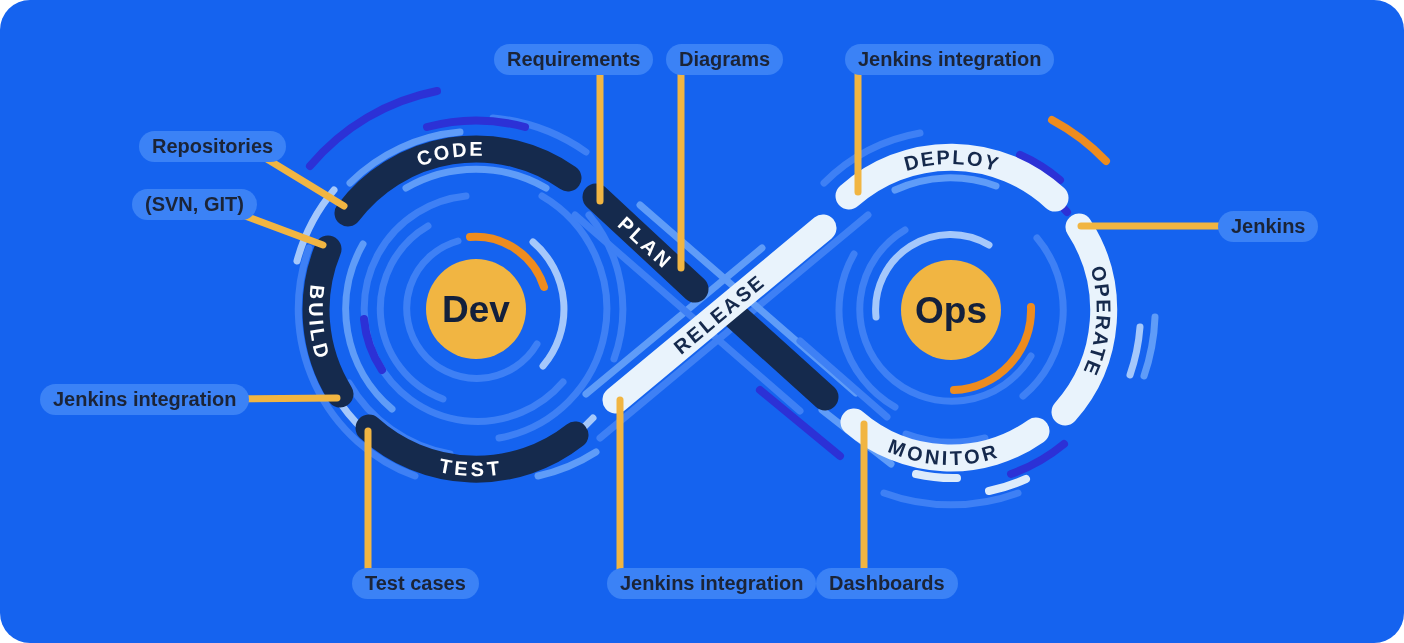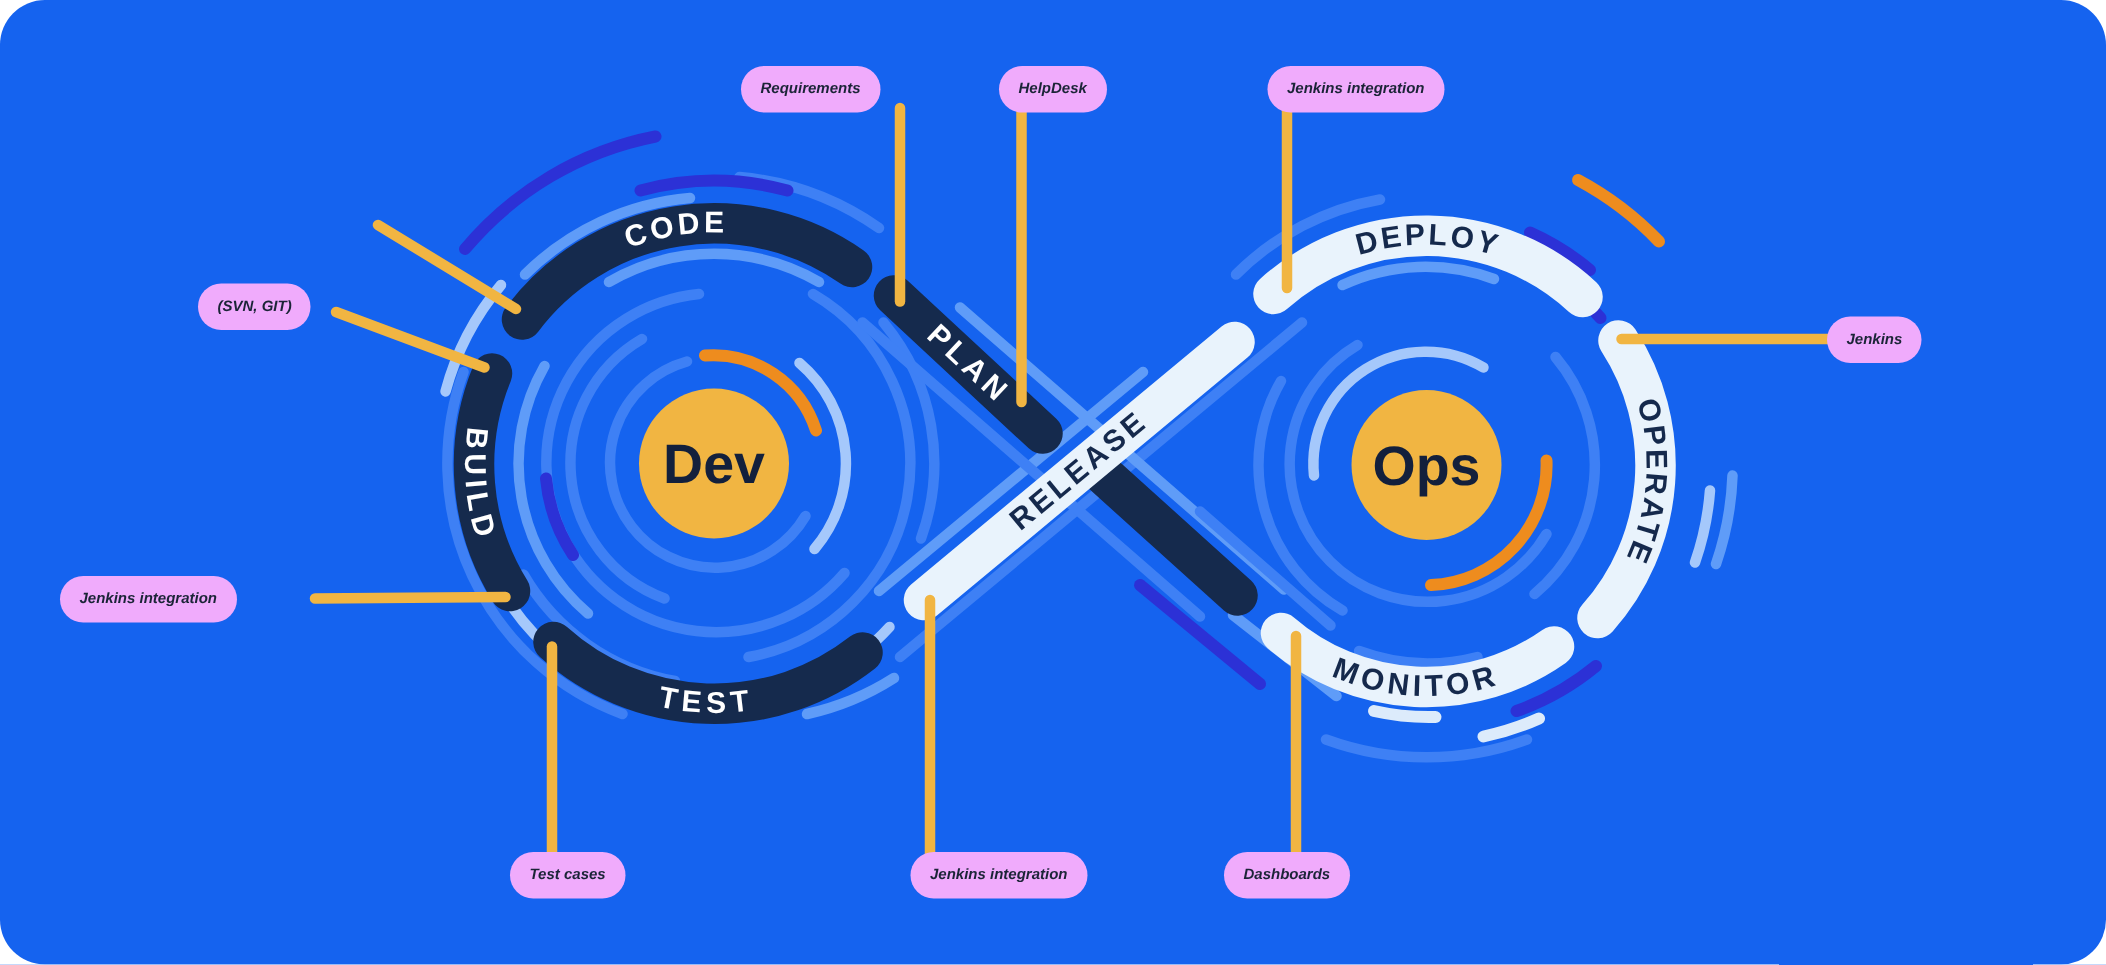--- a/index.html
+++ b/index.html
@@ -25,29 +25,28 @@
   .conn{stroke:#F1B542;stroke-width:7;fill:none;stroke-linecap:round;}
   
   .band-label{font-weight:bold;font-size:20px;letter-spacing:3px;}
   .band-label.on-dark{fill:#FFFFFF;}
   .band-label.on-pale{fill:#15294C;letter-spacing:2.5px;}
   .center-label{font-weight:bold;font-size:37px;fill:#13203C;text-anchor:middle;}
   .center-dot{fill:#F1B542;}
   
   .pill{
     position:absolute;
-    background:#f0abfc;
+    background:#3b82f6;
     color:#1B2437;
     font-weight:bold;
-    font-size:10px;
+    font-size:20px;
     line-height:21px;
     padding:5px 13px;
     border-radius:16px;
     white-space:nowrap;
-    font-style:italic;
   }
 </style>
 </head>
 <body>
 
 <div class="canvas">
   <svg width="1404" height="643" viewBox="0 0 1404 643">
 
     <g>
       <path class="r1" d="M 458 241 A 70 70 0 1 0 537 344"></path>
@@ -143,21 +142,22 @@
 
     <g>
       <circle class="center-dot" cx="476" cy="309" r="50"></circle>
       <circle class="center-dot" cx="951" cy="310" r="50"></circle>
       <text class="center-label" x="476" y="322">Dev</text>
       <text class="center-label" x="951" y="323">Ops</text>
     </g>
   </svg>
 
   <div class="pill" style="left:494px;top:44px">Requirements</div>
-  <div class="pill" style="left:666px;top:44px">HelpDesk</div>
+  <div class="pill" style="left:666px;top:44px">Diagrams</div>
   <div class="pill" style="left:845px;top:44px">Jenkins integration</div>
+  <div class="pill" style="left:139px;top:131px">Repositories</div>
   <div class="pill" style="left:132px;top:189px">(SVN, GIT)</div>
   <div class="pill" style="left:40px;top:384px">Jenkins integration</div>
-  <div class="pill" style="left:340px;top:568px">Test cases</div>
+  <div class="pill" style="left:352px;top:568px">Test cases</div>
   <div class="pill" style="left:607px;top:568px">Jenkins integration</div>
   <div class="pill" style="left:816px;top:568px">Dashboards</div>
   <div class="pill" style="left:1218px;top:211px">Jenkins</div>
 </div>
 
 </body></html>

